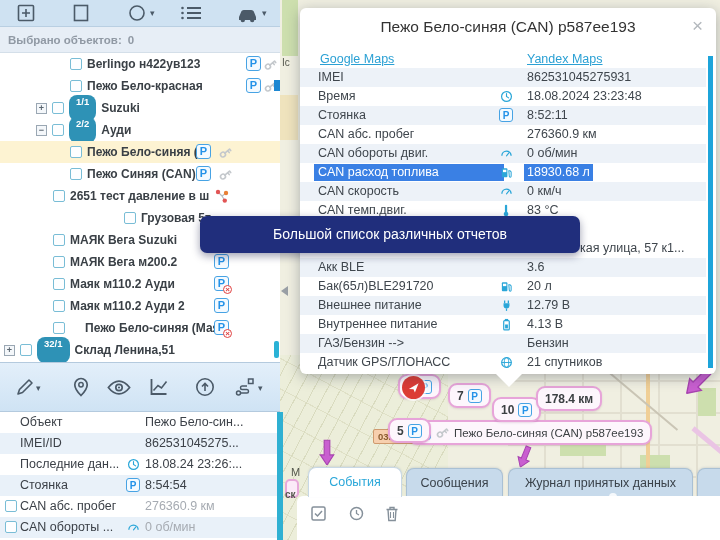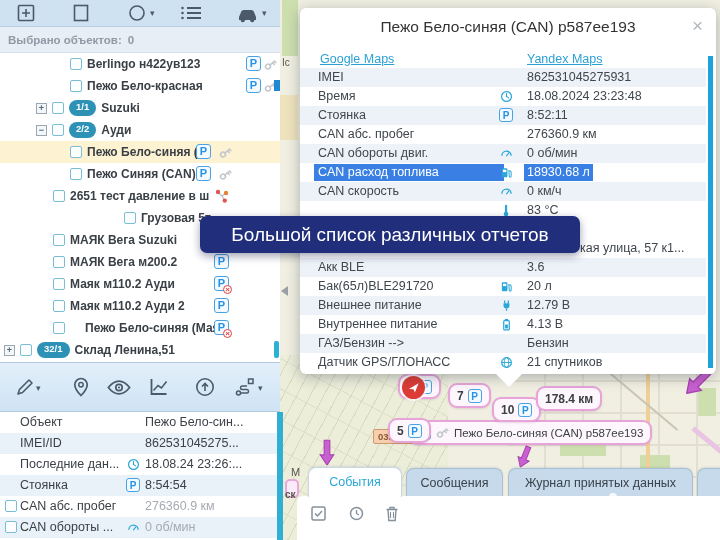--- a/index.html
+++ b/index.html
@@ -45,21 +45,21 @@
   .sel-header{position:absolute;left:0;top:27px;width:280px;height:26px;line-height:26px;background:#e7eef6;
     border-bottom:1px solid #d4dfe9;color:#9099a4;font-size:11.5px;font-weight:bold;padding-left:8px;}
   .sel-header .cntv{margin-left:6px;}
   .tree{position:absolute;left:0;top:53px;width:280px;}
   .trow{position:relative;height:22px;display:flex;align-items:center;gap:5px;font-size:12px;font-weight:bold;
     color:#3a4046;white-space:nowrap;}
   .trow.hl{background:#fdf3d2;}
   .cb{display:inline-block;width:12px;height:12px;border:1.5px solid #79bdd6;border-radius:2px;background:#fdfeff;flex:0 0 auto;}
   .exp{display:inline-block;width:11px;height:11px;border:1px solid #9aa7b3;background:#f4f7fa;color:#5a6670;
     font-size:9px;line-height:9px;text-align:center;flex:0 0 auto;}
-  .cnt{display:inline-block;height:16px;line-height:14px;padding:0 7px;border-radius:8px;background:#2e92b6;
+  .cnt{display:inline-block;height:26px;line-height:14px;padding:0 7px;border-radius:8px;background:#2e92b6;
     color:#fff;font-size:9.5px;font-weight:bold;}
   .tlabel{overflow:hidden;}
   .pb{display:inline-block;width:15px;height:15px;line-height:13px;text-align:center;border:1.5px solid #47a3e4;
     border-radius:3px;color:#2492e8;background:#f4faff;font-size:11px;font-weight:bold;position:absolute;top:3px;}
   .redx{position:absolute;right:-4px;bottom:-4px;width:9px;height:9px;border-radius:50%;background:#fff;
     border:1px solid #e04040;color:#e04040;font-size:8px;line-height:7px;text-align:center;font-weight:bold;}
   .keyic{position:absolute;top:4px;width:15px;height:15px;color:#c4c8cc;}
   .keyic svg{width:15px;height:15px;}
   .sensic{position:absolute;top:3px;width:16px;height:16px;}
   .sensic svg{width:16px;height:16px;}
@@ -105,21 +105,21 @@
   .plabel.sel{background:#3a80e4;color:#fff;left:14px;padding:0 4px;width:190px;height:17px;line-height:17px;top:1px;}
   .pval.sel{background:#3a80e4;color:#fff;padding:0 3px;height:17px;line-height:17px;top:1px;left:224px;}
   .popup-scroll{position:absolute;right:3px;top:48px;width:5px;height:312px;background:#1ca4da;z-index:21;}
   .pointer{position:absolute;left:196px;top:100%;width:0;height:0;border-left:13px solid transparent;
     border-right:13px solid transparent;border-top:13px solid #fff;}
   .collapse-arrow{position:absolute;left:281px;top:286px;z-index:12;width:0;height:0;border-top:5px solid transparent;
     border-bottom:5px solid transparent;border-right:7px solid #9aa0a6;cursor:pointer;}
 
   
   .banner{position:absolute;left:200px;top:216px;width:380px;height:37px;line-height:37px;text-align:center;
-    background:#202e7c;color:#fff;font-size:19px;border-radius:7px;z-index:60;box-shadow:0 3px 8px rgba(10,15,60,.4);}
+    background:#202e7c;color:#fff;font-size:14px;border-radius:7px;z-index:60;box-shadow:0 3px 8px rgba(10,15,60,.4);}
 
   
   .tab{position:absolute;top:468px;height:29px;line-height:29px;text-align:center;font-size:12.5px;color:#3a424a;
     background:#c7daeb;border:1px solid #a9c0d4;border-bottom:none;border-radius:8px 8px 0 0;z-index:30;cursor:pointer;
     box-shadow:0 -1px 2px rgba(90,110,140,.15);}
   .tab.active{top:467px;height:30px;background:#fff;color:#2aa7d9;border-color:#c8d8e6;z-index:32;}
   .tab-panel{position:absolute;left:297px;top:496px;width:423px;height:44px;background:#fff;border-radius:6px 0 0 0;z-index:31;}
   .tpi{position:absolute;top:8px;color:#85909a;cursor:pointer;}
 
   
@@ -476,20 +476,21 @@
         </div>
         <div class="prow alt">
           <span class="plabel">CAN скорость</span>
           <span class="pic"><svg viewBox="0 0 14 14">
               <path d="M2 9.5a5 5 0 0 1 10 0" fill="none" stroke="currentColor" stroke-width="1.4"></path>
               <path d="M7 9.5l2.6-3.2" stroke="currentColor" stroke-width="1.2" stroke-linecap="round"></path>
             </svg></span>
           <span class="pval">0 км/ч</span>
         </div>
         <div class="prow">
+          <span class="plabel">CAN темп.двиг.</span>
           <span class="pic"><svg viewBox="0 0 14 14">
               <path d="M6.5 2v7" stroke="currentColor" stroke-width="2.4" stroke-linecap="round"></path>
               <circle cx="6.5" cy="10.8" r="2.5" fill="currentColor"></circle>
             </svg></span>
           <span class="pval">83 °C</span>
         </div>
         <div class="prow addr">
           <span class="plabel"></span>
           <span class="pval">кая улица, 57 к1...</span>
         </div>

